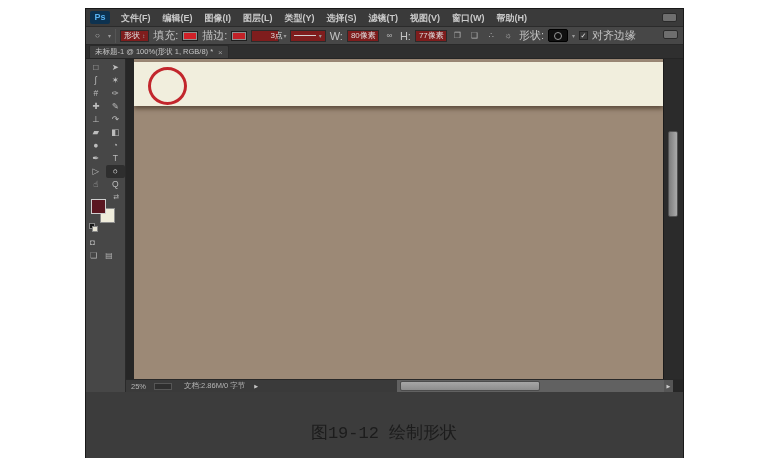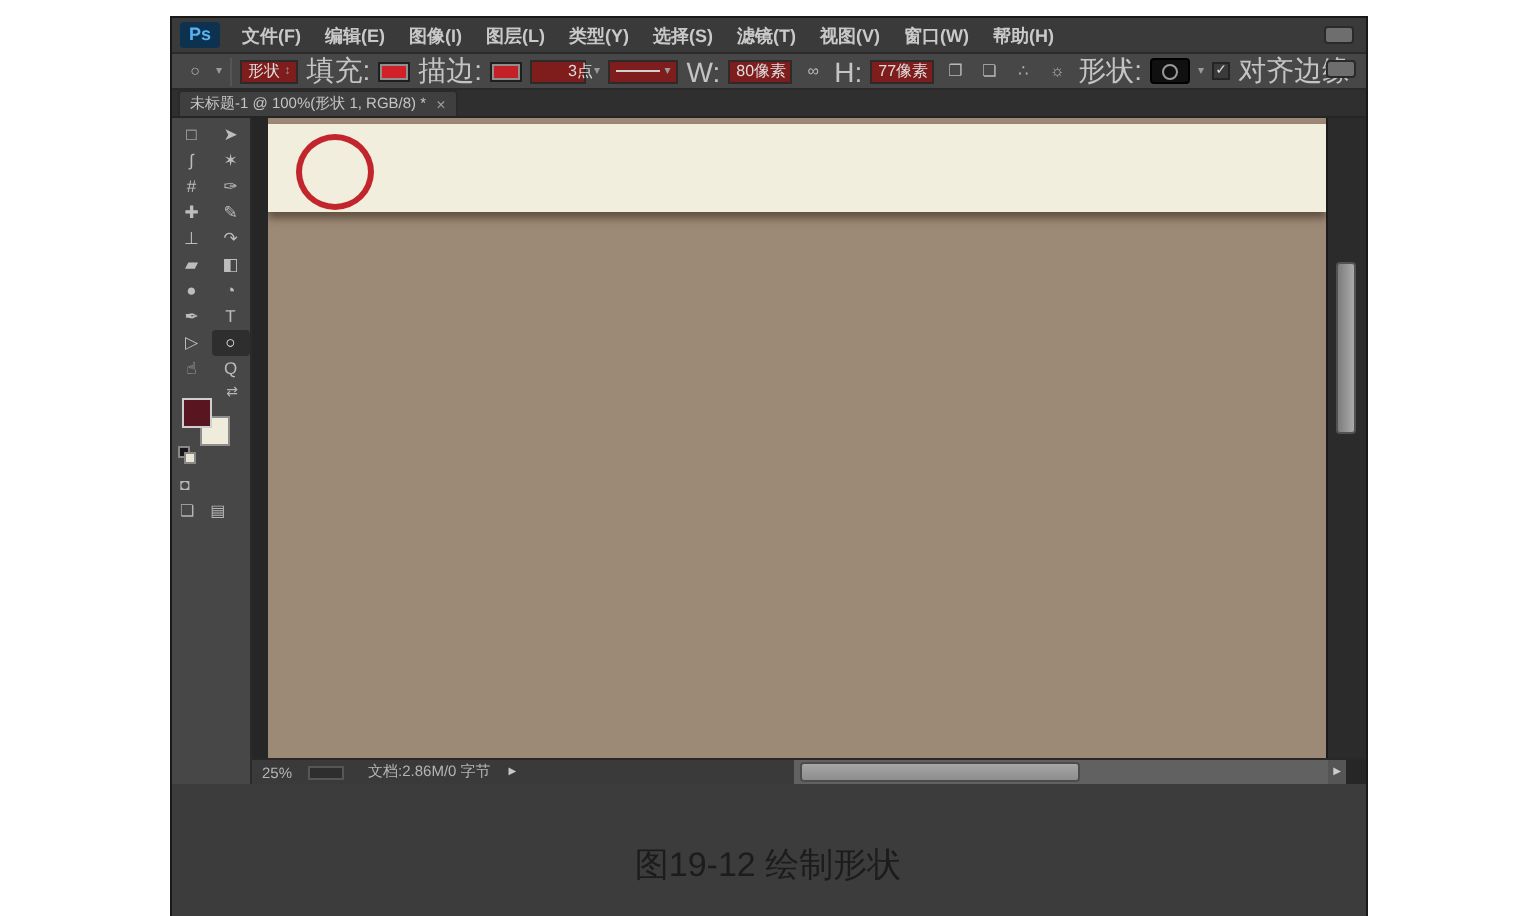--- a/index.html
+++ b/index.html
@@ -16,21 +16,21 @@
     padding-left:4px; border-bottom:1px solid #2b2b2b; }
   .ps-logo { width:20px; height:13px; background:#0d3250; color:#58b2f2; font-weight:bold;
     font-size:9px; line-height:13px; text-align:center; border-radius:2px; margin-right:5px; }
   .menu-item { font-size:9px; color:#c9c9c9; padding:0 6px; line-height:16px; white-space:nowrap;font-weight:bold; }
   .mini-btn { position:absolute; width:15px; height:9px; background:#6e6e6e; border:1px solid #2a2a2a;
     border-radius:2px; }
 
   
   .options-bar { position:relative; height:18px; background:#474747; display:flex; align-items:center;
     gap:4px; padding:0 5px; border-bottom:1px solid #292929; font-size:8.5px; color:#cfcfcf; white-space:nowrap; }
-  .opt-label { font-size:14px; color:#c4c4c4; }
+  .opt-label { font-size:11px; color:#c4c4c4; }
   .opt-field { background:#7f1d1d; border:1px solid #2b2b2b; color:#dedede; font-size:8px;
     height:12px; line-height:10px; padding:0 3px; display:flex; align-items:center; }
   .caret { font-size:6px; color:#9a9a9a; }
   .swatch { width:16px; height:10px; border:1px solid #1f1f1f; box-shadow:inset 0 0 0 1px #8f8f8f; }
   .opt-icon-btn { width:13px; height:13px; display:flex; align-items:center; justify-content:center;
     font-size:8px; color:#b8b8b8; }
   .sep { width:1px; height:14px; background:#383838; border-right:1px solid #555; }
   .line-preview { width:22px; height:0; border-top:1px solid #d0d0d0; }
   .shape-thumb { width:20px; height:13px; background:#101010; border:1px solid #000;
     border-radius:2px; display:flex; align-items:center; justify-content:center; }
@@ -87,21 +87,21 @@
   .flyout { font-size:5px; margin-left:9px; color:#c7c7c7; }
   .h-scrollbar { flex:1; height:100%; position:relative; background:#616161; border-left:1px solid #3a3a3a; }
   .h-thumb { position:absolute; left:3px; top:1px; height:10px; width:140px;
     background:linear-gradient(#a6a6a6,#8d8d8d); border:1px solid #4c4c4c; border-radius:2px; }
   .h-arrow { width:9px; height:100%; background:#555; display:flex; align-items:center; justify-content:center;
     font-size:5px; color:#ccc; flex:none; }
   .resize-grip { width:10px; height:100%; background:#262626; flex:none; }
 
   
   .caption { position:absolute; left:0; right:0; top:421px; text-align:center;
-    font-family:Liberation Sans, sans-serif; font-size:17px; color:#1c1c1c; }
+    font-family:Liberation Mono, monospace; font-size:17px; color:#1c1c1c; }
 </style>
 </head>
 <body>
 
 <div id="page">
   <div id="ps-window">
 
     <div class="menu-bar">
       <div class="ps-logo">Ps</div>
       <span class="menu-item">文件(F)</span>

